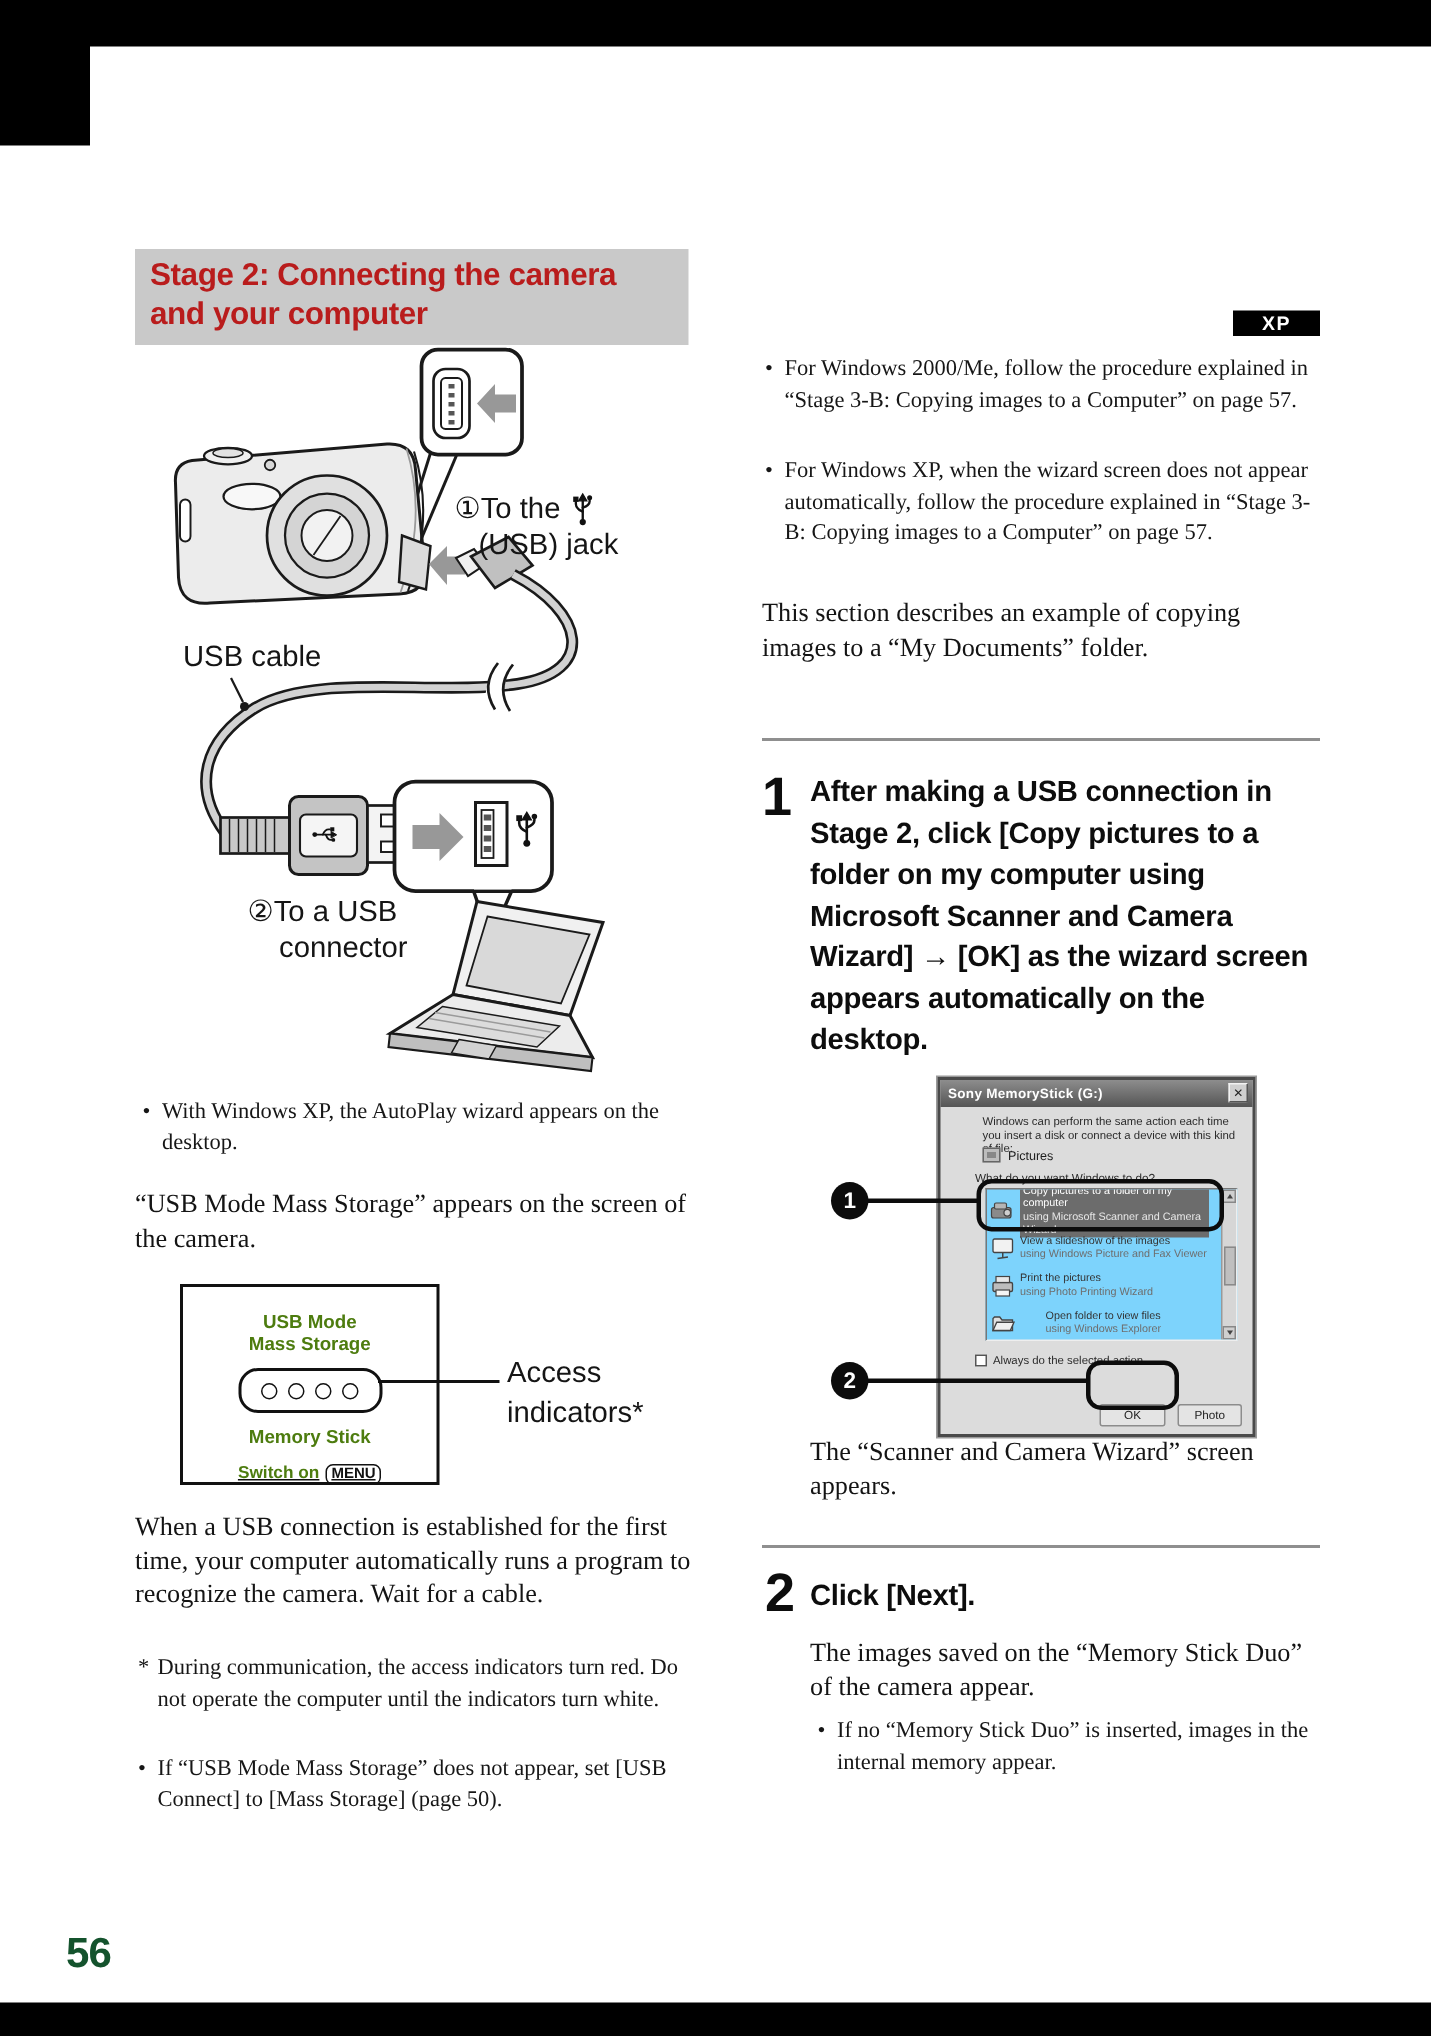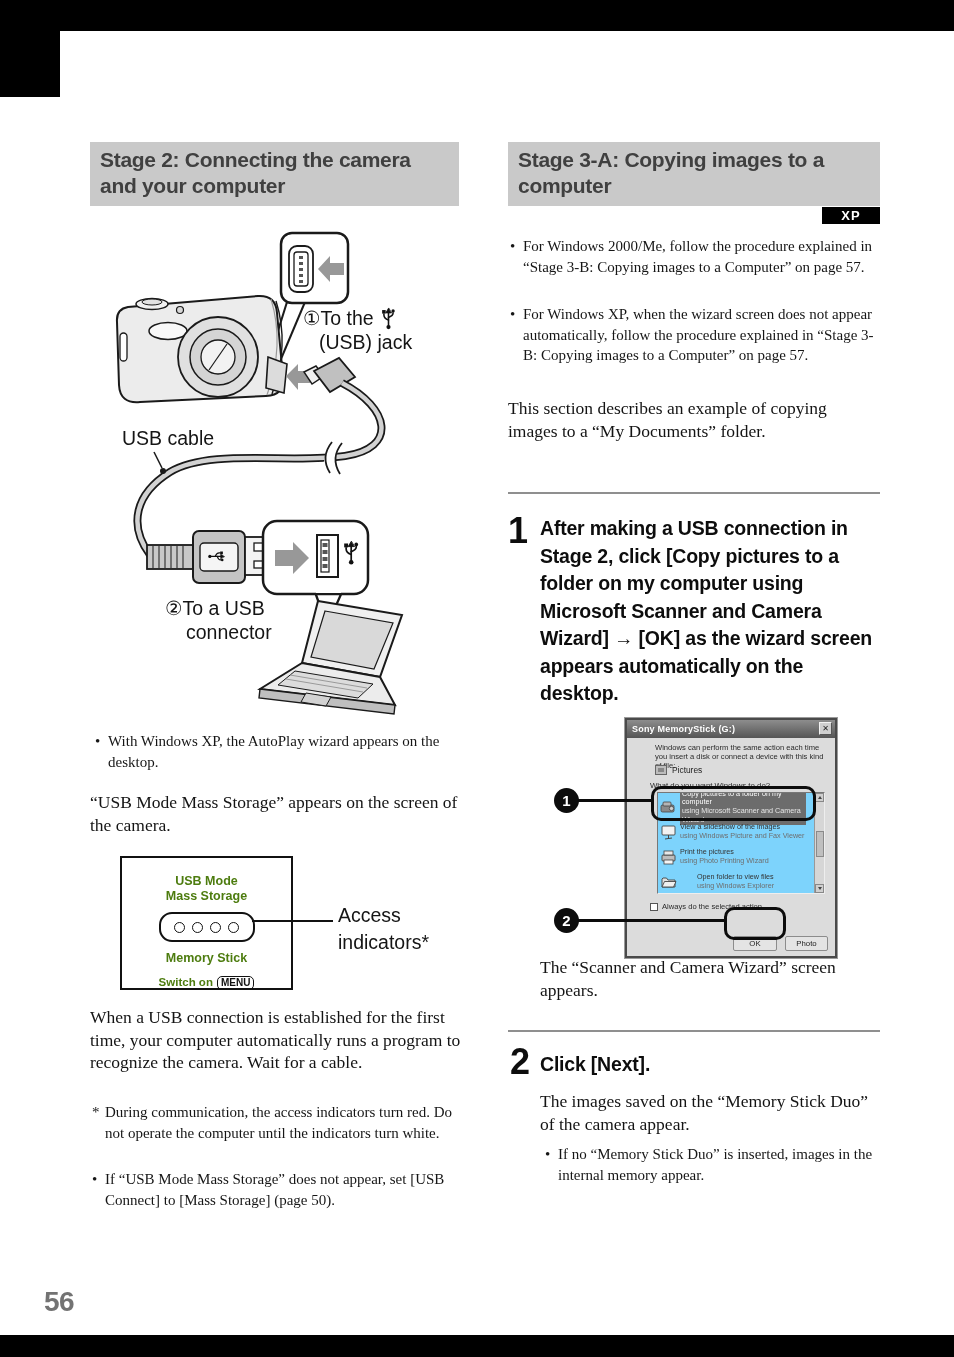--- a/index.html
+++ b/index.html
@@ -7,49 +7,49 @@
         font-family:"Liberation Serif", serif;color:#111;}
   .abs{position:absolute;}
   .sans{font-family:"Liberation Sans", sans-serif;}
 
   
   .bar-top{left:0;top:0;width:954px;height:31px;background:#000;}
   .corner-block{left:0;top:0;width:60px;height:97px;background:#000;}
   .bar-bottom{left:0;top:1335px;width:954px;height:22px;background:#000;}
 
   
-  .sec-header{background:#c9c9c9;color:#404040;font-weight:bold;
+  .sec-header{background:#c9c9c9;color:#b91c1c;font-weight:bold;
               font-family:"Liberation Sans", sans-serif;
               font-size:21px;line-height:26px;letter-spacing:-0.3px;
-              padding:5px 9px 4px 10px;box-sizing:border-box;}
+              padding:5px 9px 4px 10px;box-sizing:border-box;margin-top:24px;}
   .hdr-left{left:90px;top:142px;width:369px;height:64px;}
   .hdr-right{left:508px;top:142px;width:372px;height:64px;}
 
   .xp-badge{left:822px;top:207px;width:58px;height:17px;background:#000;color:#fff;
             font-family:"Liberation Sans", sans-serif;font-weight:bold;font-size:13px;
             text-align:center;line-height:17px;letter-spacing:1px;}
 
   
   .para{font-size:17.5px;line-height:22.5px;color:#141414;}
   .note{font-size:15px;line-height:20.5px;color:#161616;}
   .hang{display:flex;}
   .hang .mk{flex:none;width:13px;}
   .rule{height:2px;background:#8f8f8f;}
 
   
   .dlabel{font-family:"Liberation Sans", sans-serif;font-size:19.5px;line-height:24px;color:#151515;}
-  .dlabel .row{display:flex;align-items:flex-start;}
+  .dlabel .row{display:flex;align-items:flex-start;margin-top:21px;}
 
   
   .cam-screen{left:120px;top:856px;width:173px;height:134px;border:2.5px solid #111;background:#fff;box-sizing:border-box;text-align:center;}
   .cs-line{font-family:"Liberation Sans", sans-serif;font-weight:bold;font-size:12.5px;line-height:15px;color:#4d7c0f;}
   .cs-pill{margin:8px auto 0;width:92px;height:26px;border:2px solid #111;border-radius:13px;
            display:flex;align-items:center;justify-content:center;gap:7px;}
   .cs-dot{width:11px;height:11px;border:1.5px solid #111;border-radius:50%;background:#fff;box-sizing:border-box;}
-  .cs-switch{display:flex;justify-content:center;align-items:center;gap:4px;margin-top:9px;}
+  .cs-switch{display:flex;justify-content:center;align-items:center;gap:4px;margin-top:9px;text-decoration:underline;}
   .menu-chip{border:1.5px solid #111;border-radius:5px;padding:0 3px;font-size:10px;line-height:12px;font-weight:bold;}
   .access-line{left:252px;top:920px;width:81px;height:2px;background:#111;}
 
   
   .step-num{font-family:"Liberation Sans", sans-serif;font-weight:bold;font-size:36px;line-height:36px;color:#0d0d0d;}
   .step-head{font-family:"Liberation Sans", sans-serif;font-weight:bold;font-size:19.5px;line-height:27.5px;color:#0d0d0d;letter-spacing:-0.2px;}
 
   
   .dialog{left:625px;top:718px;width:212px;height:240px;background:#dcdcdc;
           border:2px solid #4a4a4a;box-sizing:border-box;
@@ -89,21 +89,21 @@
   .ring{border:3px solid #0c0c0c;border-radius:10px;background:transparent;}
   .ring-opt{left:651px;top:786px;width:159px;height:29px;}
   .ring-ok{left:724px;top:907px;width:56px;height:27px;}
 
   
   .badge{width:25px;height:25px;border-radius:50%;background:#0c0c0c;color:#fff;
          font-family:"Liberation Sans", sans-serif;font-weight:bold;font-size:15px;
          display:flex;align-items:center;justify-content:center;}
   .cline{height:2.5px;background:#0c0c0c;}
 
-  .pagenum{font-family:"Liberation Sans", sans-serif;font-weight:bold;font-size:28px;color:#737373;letter-spacing:-0.5px;}
+  .pagenum{font-family:"Liberation Sans", sans-serif;font-weight:bold;font-size:28px;color:#14532d;letter-spacing:-0.5px;}
 </style>
 </head>
 <body>
 
 <div id="page">
 
   <div class="abs bar-top"></div>
   <div class="abs corner-block"></div>
   <div class="abs bar-bottom"></div>
 
@@ -274,21 +274,20 @@
     <span>During communication, the access indicators turn red. Do not operate the computer until the indicators turn white.</span>
   </div>
 
   <div class="abs note hang" style="left:92px;top:1169px;width:384px;">
     <span class="mk">•</span>
     <span>If “USB Mode Mass Storage” does not appear, set [USB Connect] to [Mass Storage] (page 50).</span>
   </div>
 
   <div class="abs pagenum" style="left:44px;top:1286px;">56</div>
 
-  <div class="abs sec-header hdr-right">Stage 3-A: Copying images to a computer</div>
   <div class="abs xp-badge">XP</div>
 
   <div class="abs note hang" style="left:510px;top:236px;width:372px;">
     <span class="mk">•</span>
     <span>For Windows 2000/Me, follow the procedure explained in “Stage 3-B: Copying images to a Computer” on page 57.</span>
   </div>
   <div class="abs note hang" style="left:510px;top:304px;width:372px;">
     <span class="mk">•</span>
     <span>For Windows XP, when the wizard screen does not appear automatically, follow the procedure explained in “Stage 3-B: Copying images to a Computer” on page 57.</span>
   </div>

